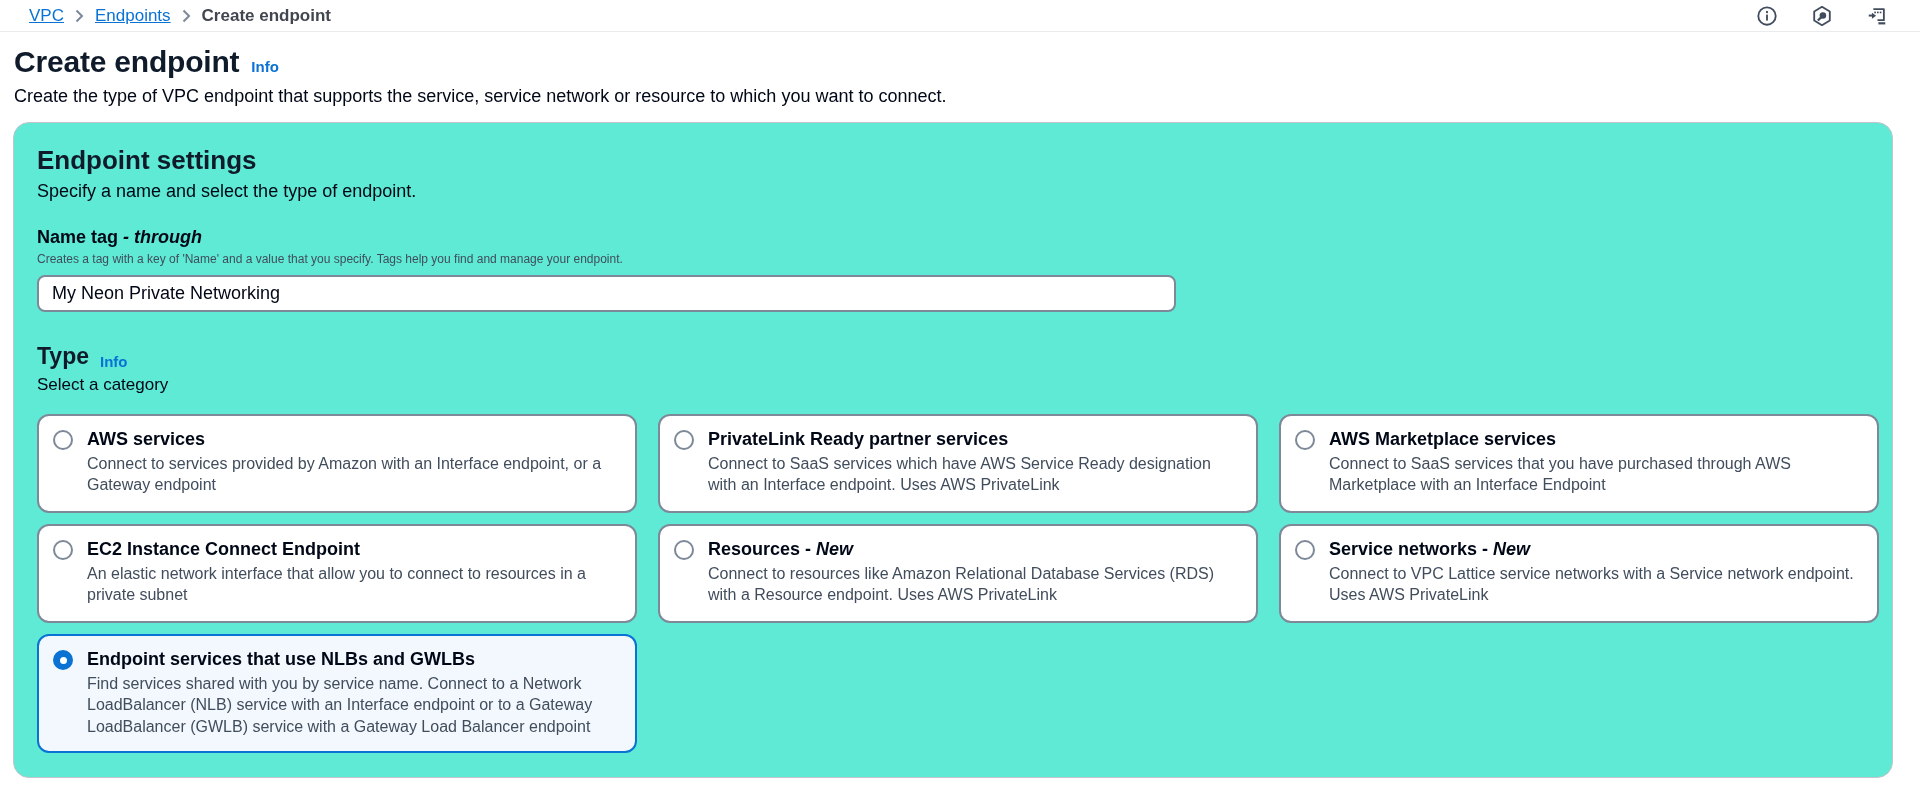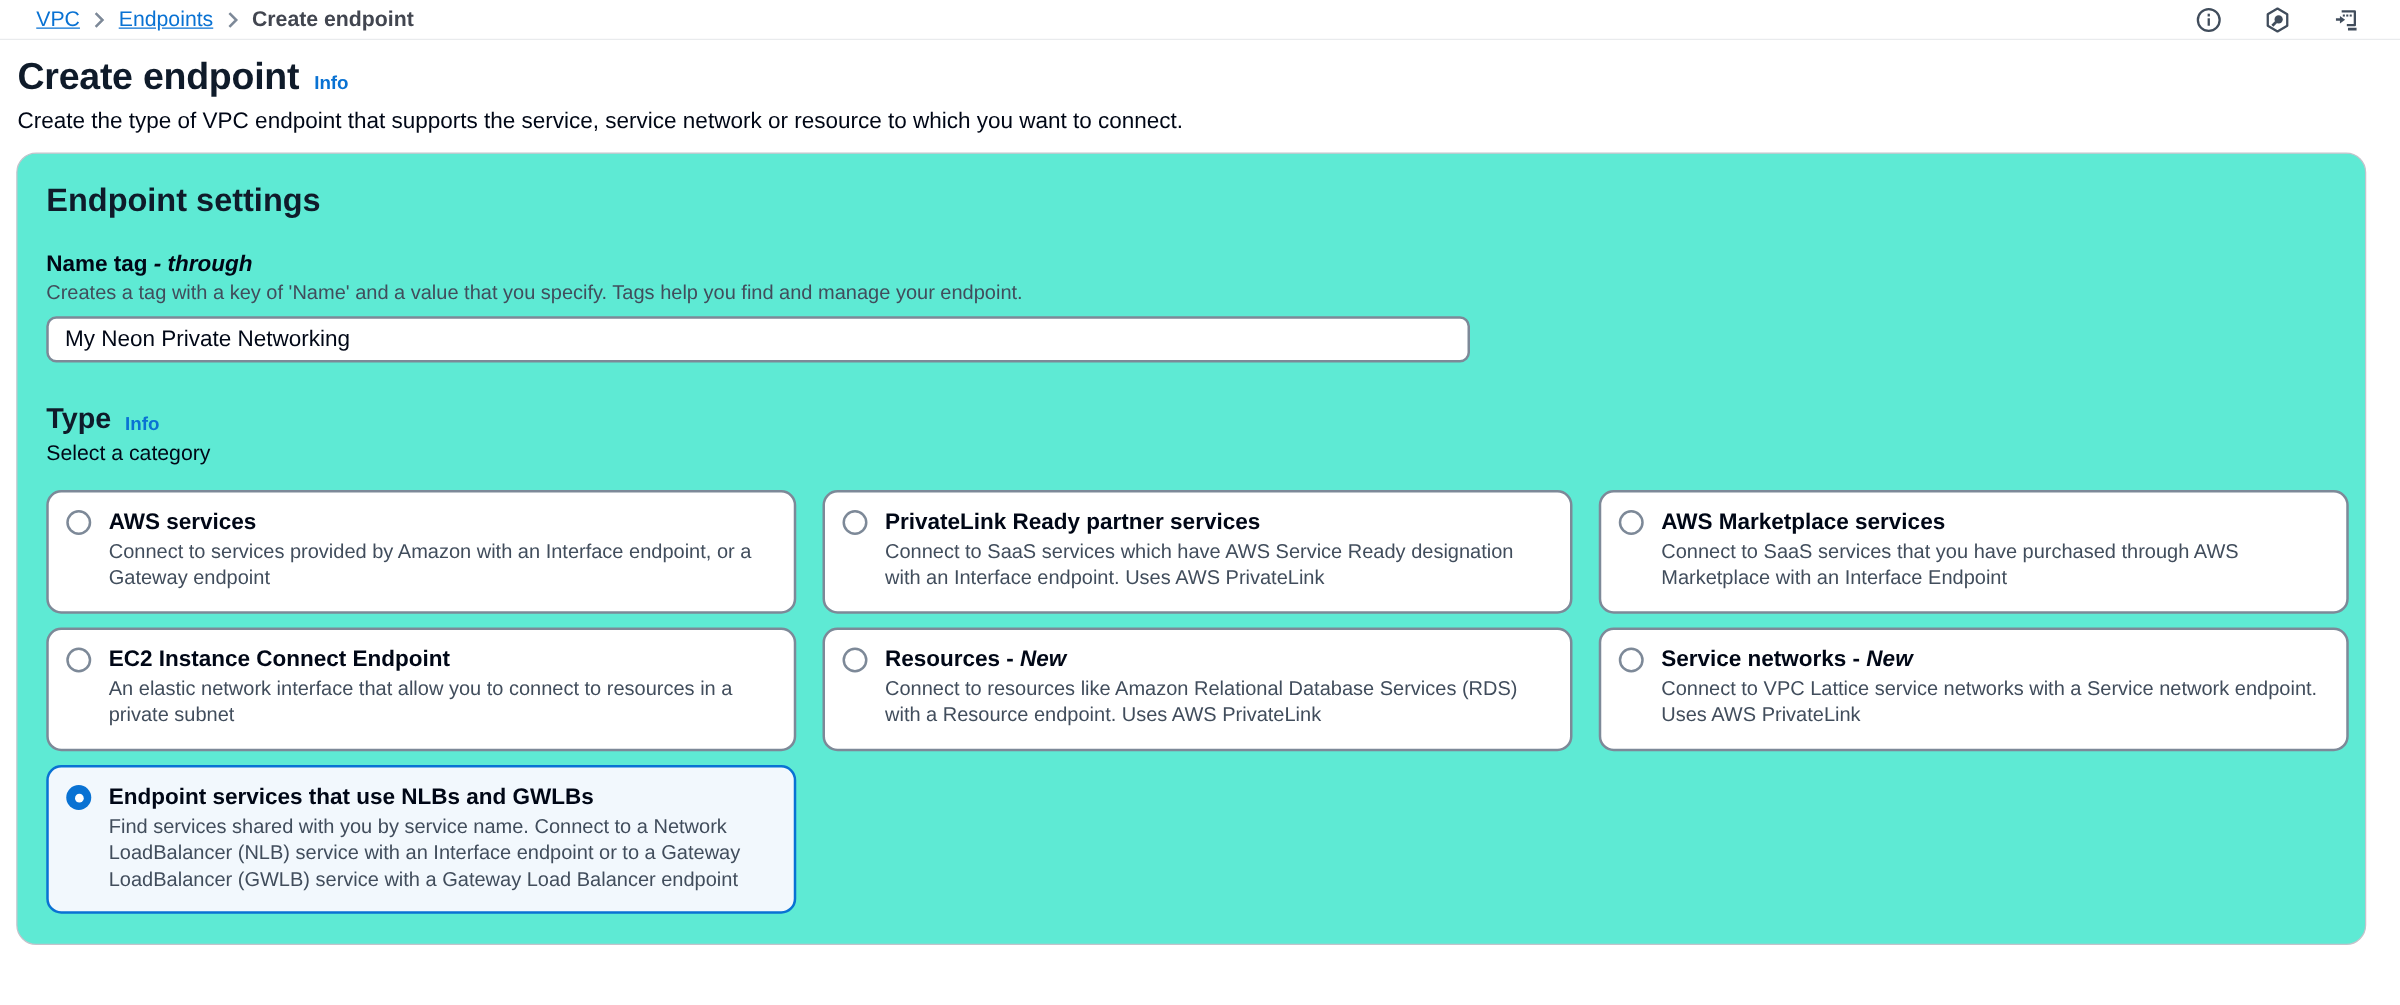--- a/index.html
+++ b/index.html
@@ -40,21 +40,21 @@
     border: 1px solid #c3c3cb;
     border-radius: 16px;
     padding: 22px 23px 24px 23px;
     background: #5eead4;
   }
   .section-heading { margin: 0; font-size: 26px; font-weight: 800; color: #0f1b2a; }
   .section-sub { margin-top: 5px; font-size: 18px; color: #000716; }
 
   .field-label { margin-top: 25px; font-size: 18px; font-weight: 700; color: #000716; }
   .field-optional { font-style: italic; font-weight: 600; }
-  .field-desc { margin-top: 4px; font-size: 16px; color: #414d5c; }
+  .field-desc { margin-top: 4px; font-size: 12px; color: #414d5c; }
   .name-input {
     margin-top: 9px;
     width: 1139px; height: 37px;
     border: 2px solid #7d8998; border-radius: 8px;
     padding: 0 13px;
     font-family: "Liberation Sans", sans-serif;
     font-size: 18px; color: #000716;
     outline: none; background: #fff;
     display: block;
   }
@@ -153,20 +153,21 @@
 
   <div class="title-row">
     <h1 class="page-title">Create endpoint</h1>
     <span class="info-link">Info</span>
   </div>
   <div class="page-desc">Create the type of VPC endpoint that supports the service, service network or resource to which you want to connect.</div>
 
   <div class="container-card">
 
     <h2 class="section-heading">Endpoint settings</h2>
+    <div class="section-sub">Specify a name and select the type of endpoint.</div>
 
     <div class="field-label">
       <span>Name tag</span>
       <span class="field-optional">- through</span>
     </div>
     <div class="field-desc">Creates a tag with a key of 'Name' and a value that you specify. Tags help you find and manage your endpoint.</div>
     <input class="name-input" type="text" value="My Neon Private Networking" style="">
 
     <div class="type-row">
       <h3 class="type-heading">Type</h3>

